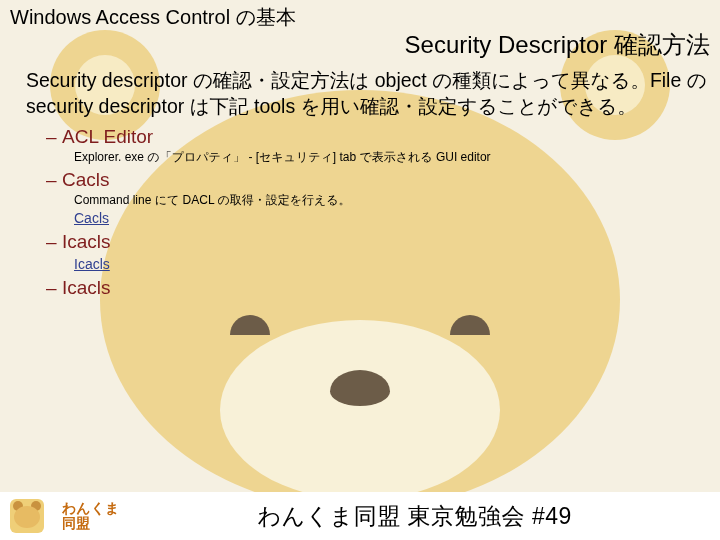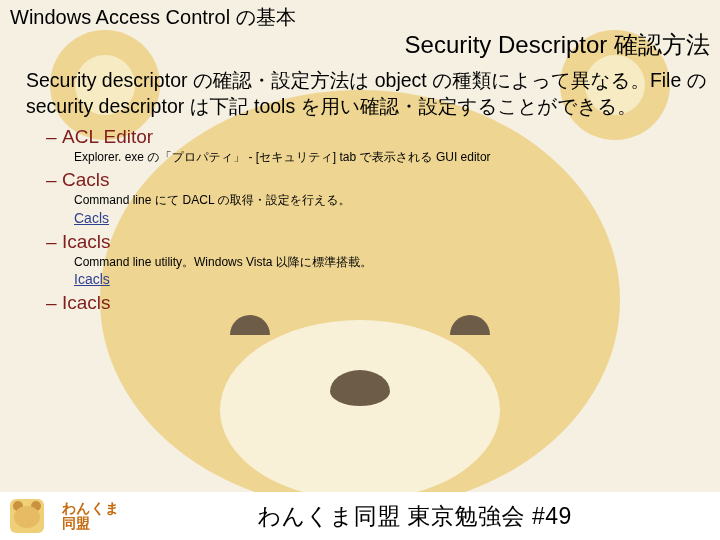--- a/index.html
+++ b/index.html
@@ -93,21 +93,20 @@
     <li>
       <div class="item-head">Cacls</div>
       <div class="desc-block">
         <div class="desc">Command line にて DACL の取得・設定を行える。</div>
         <a class="link">Cacls</a>
       </div>
     </li>
     <li>
       <div class="item-head">Icacls</div>
       <div class="desc-block">
-        <div class="desc">Command line utility。Windows Vista 以降に標準搭載。</div>
         <a class="link">Icacls</a>
       </div>
     </li>
     <li>
       <div class="item-head">Icacls</div>
     </li>
   </ul>
 </div>
 
 <div class="footer">

